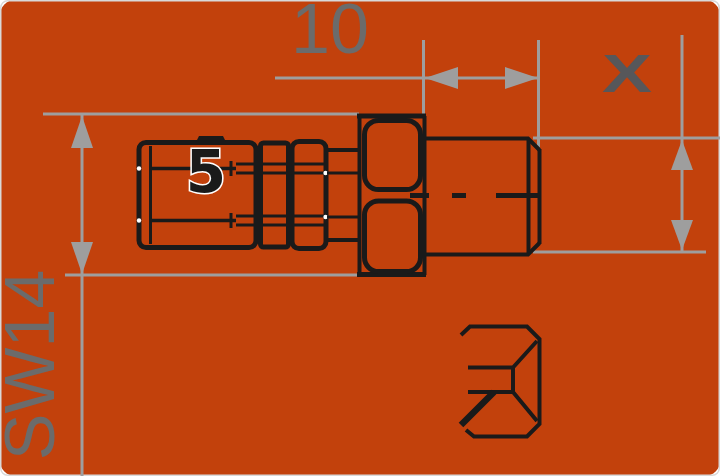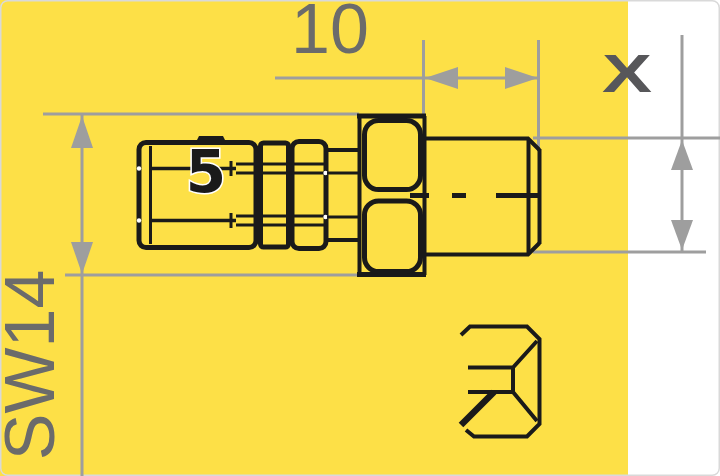--- a/index.html
+++ b/index.html
@@ -1,17 +1,17 @@
 <!DOCTYPE html>
 <html><head>
 <meta charset="utf-8">
 <style>
   html,body{margin:0;padding:0;background:#ffffff;}
   body{width:720px;height:476px;overflow:hidden;}
-  .canvas{position:relative;width:628px;height:476px;background:#fde047;}
+  .canvas{position:relative;width:720px;height:476px;background:#c2410c;border-radius:15px;}
   svg{display:block;}
   .dim-text{font-family:"Liberation Sans","DejaVu Sans",sans-serif;font-weight:400;}
   .mark-text{font-family:"DejaVu Sans","Liberation Sans",sans-serif;font-weight:700;}
   .x-text{font-family:"Liberation Sans","DejaVu Sans",sans-serif;font-weight:700;}
 </style>
 </head>
 <body>
 
 <div class="canvas">
 <svg width="720" height="476" viewBox="0 0 720 476" xmlns="http://www.w3.org/2000/svg">

